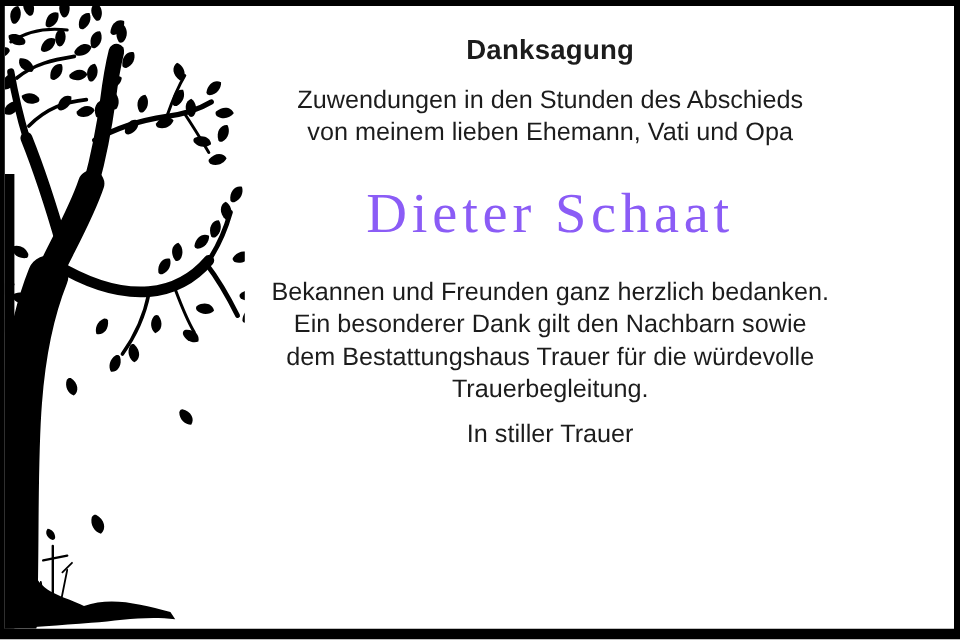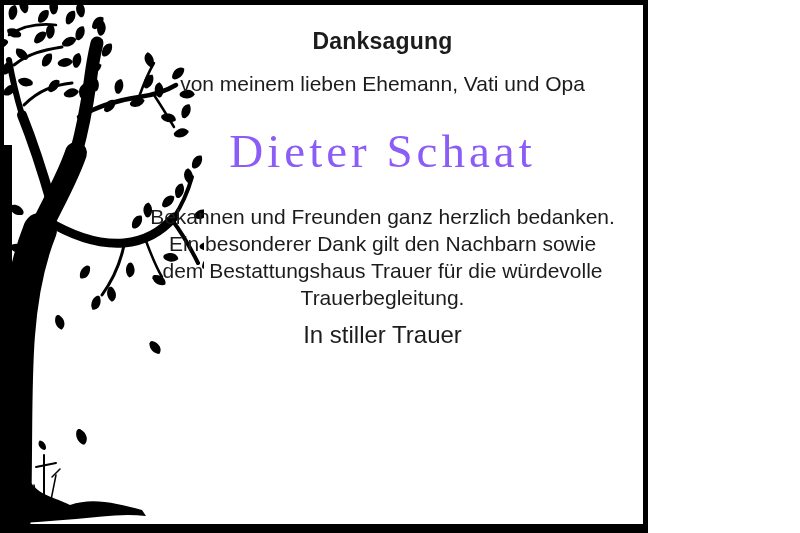--- a/index.html
+++ b/index.html
@@ -2,21 +2,21 @@
 <html><head>
 <meta charset="utf-8">
 <style>
   html, body {
     margin: 0;
     padding: 0;
     background: #ffffff;
   }
   .card {
     position: relative;
-    width: 648px;
+    width: 800px;
     height: 533px;
     box-sizing: border-box;
     background: #ffffff;
     border-style: solid;
     border-color: #000000;
     border-width: 5px 5px 9px 4px;
     overflow: hidden;
     font-family: "Liberation Sans", "DejaVu Sans", sans-serif;
     color: #1c1c1c;
   }
@@ -59,21 +59,21 @@
     white-space: nowrap;
     color: #8b5cf6;
   }
   .thanks {
     margin-top: 8px;
   }
   .closing {
     margin-top: 12px;
   }
   .closing-line {
-    font-size: 24px;
+    font-size: 21px;
     line-height: 24px;
   }
   .mourner {
     font-size: 22px;
     line-height: 24px;
     font-weight: bold;
     white-space: nowrap;
   }
 </style>
 </head>
@@ -190,20 +190,21 @@
       <use href="#lf" transform="translate(76,424) rotate(95) scale(1.1)"></use>
       <use href="#lf" transform="translate(40,445) rotate(-95) scale(0.7)"></use>
     </g>
   </svg>
 
   <div class="content">
 
     <div class="title">Danksagung</div>
 
     <div class="intro">
+      <div>Zuwendungen in den Stunden des Abschieds</div>
       <div>von meinem lieben Ehemann, Vati und Opa</div>
     </div>
 
     <div class="deceased">Dieter Schaat</div>
 
     <div class="thanks">
       <div>Bekannen und Freunden ganz herzlich bedanken.</div>
       <div>Ein besonderer Dank gilt den Nachbarn sowie</div>
       <div>dem Bestattungshaus Trauer für die würdevolle</div>
       <div>Trauerbegleitung.</div>

